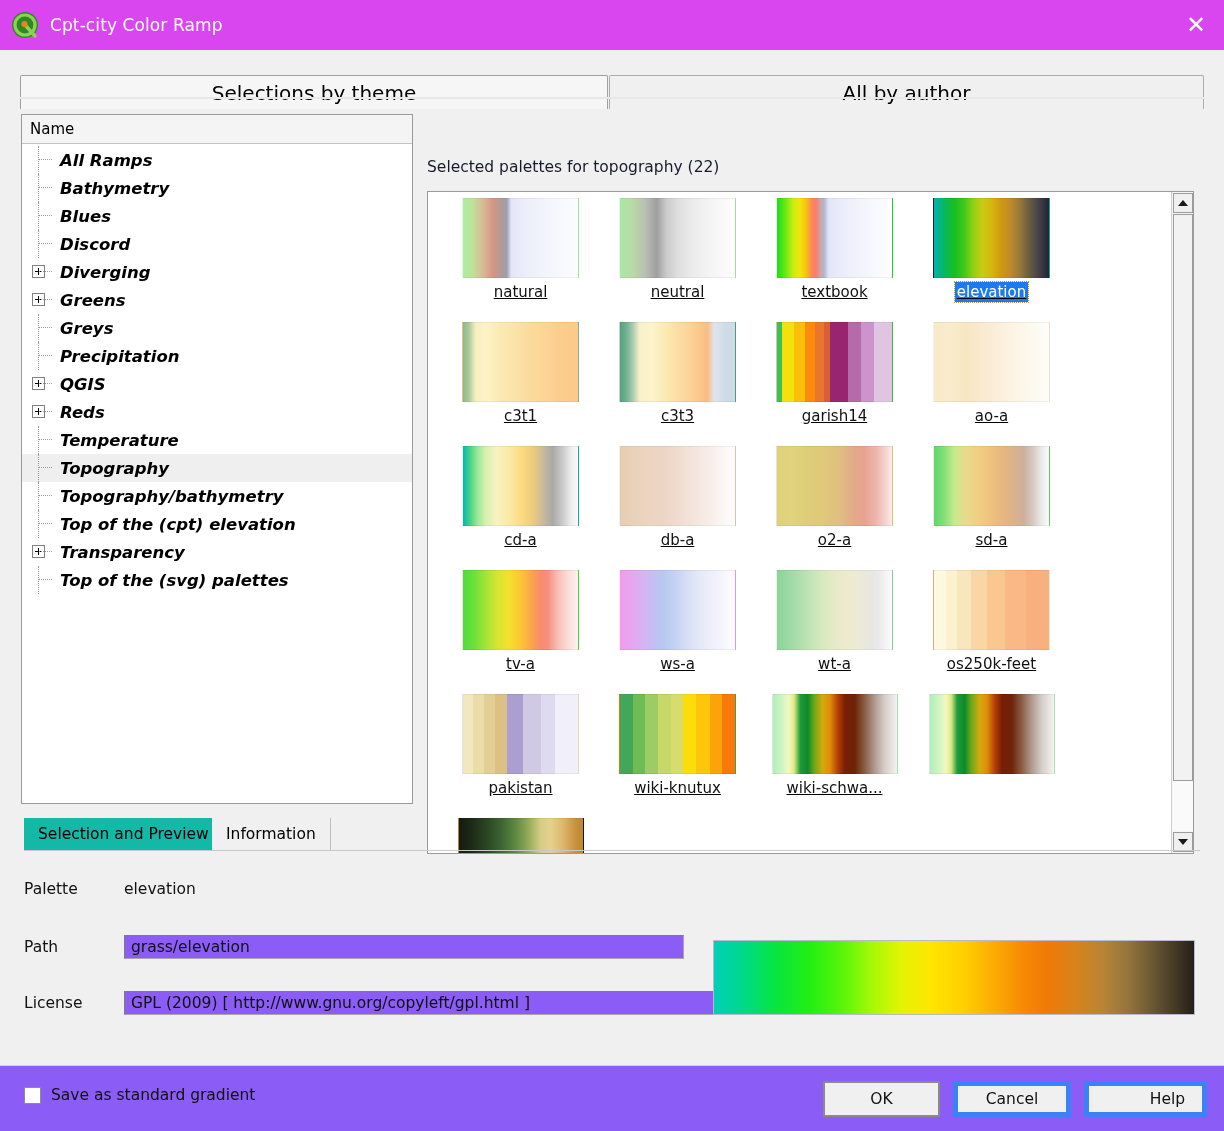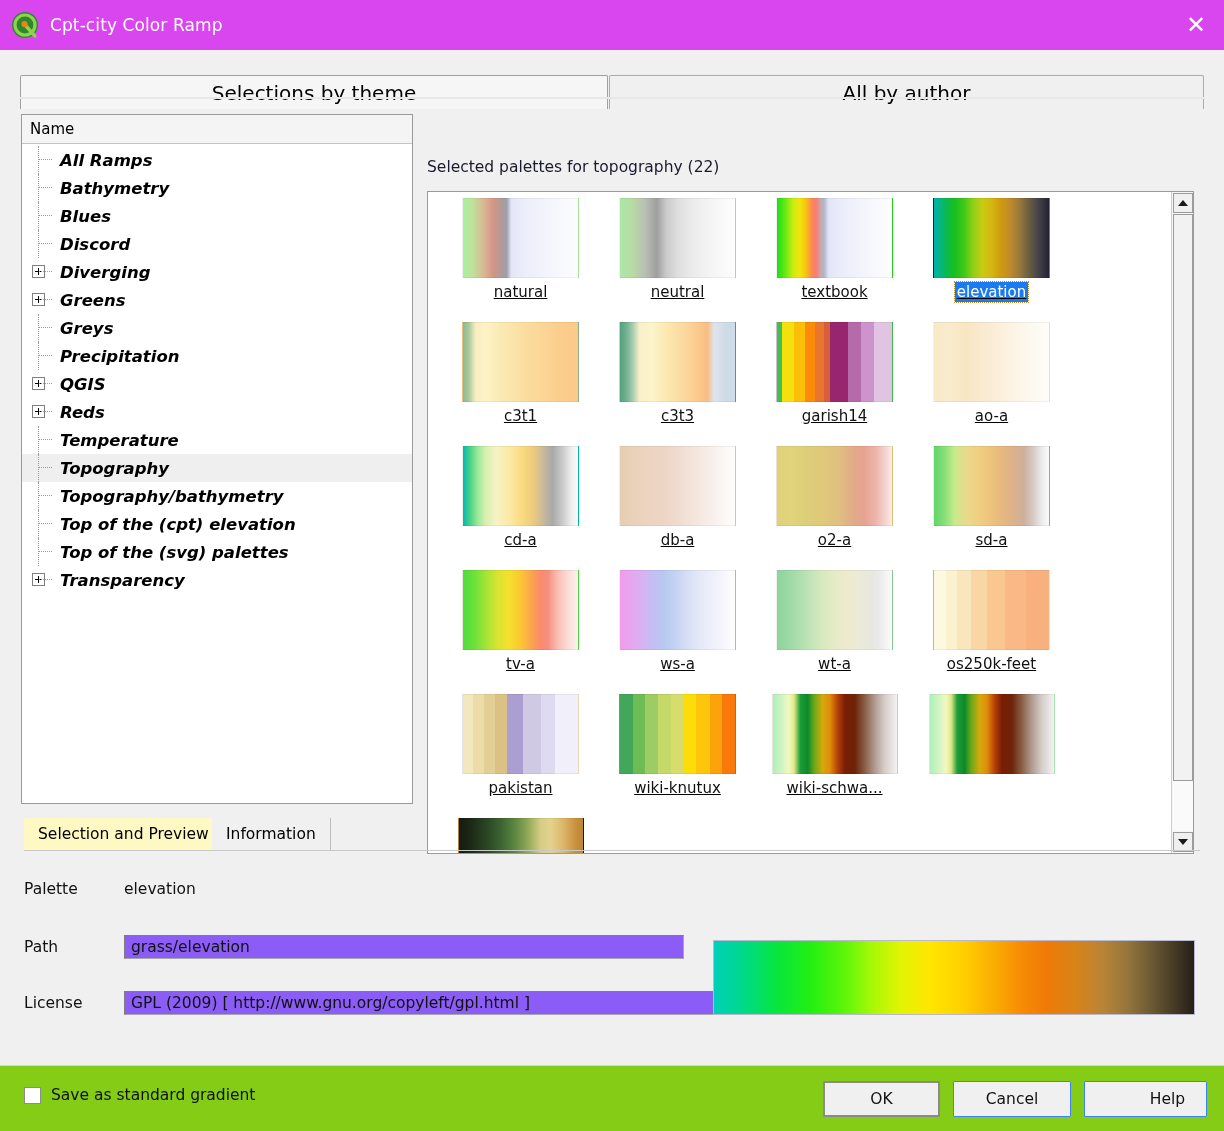--- a/index.html
+++ b/index.html
@@ -330,21 +330,21 @@
     display: flex;
     align-items: center;
     justify-content: center;
     font-size: 15.5px;
     padding: 0 14px;
     box-sizing: border-box;
     background: #f0f0f0;
     cursor: default;
     border-right: 1px solid #bdbdbd;
   }
-  .lower-tab.selected { background: #fef9c3; }
+  .lower-tab.selected { background: #14b8a6; }
   #ltab-selection { left: 0; }
   #ltab-info { left: 188px; }
   .lower-tab-underline {
     position: absolute;
     left: 0; top: 32px;
     width: 1176px;
     height: 1px;
     background: #c9c9c9;
   }
 
@@ -406,21 +406,21 @@
   .bottom-sep {
     position: absolute;
     left: 0; top: 1015px;
     width: 1224px; height: 1px;
     background: #d2d2d2;
   }
   .bottom-bar {
     position: absolute;
     left: 0; top: 1016px;
     width: 1224px; height: 65px;
-    background: #84cc16;
+    background: #8b5cf6;
   }
   .checkbox-row {
     position: absolute;
     left: 24px; top: 20px;
     display: flex;
     align-items: center;
     cursor: default;
   }
   .checkbox-box {
     width: 17px; height: 17px;
@@ -431,21 +431,21 @@
   }
   .checkbox-label {
     font-size: 15.5px;
     color: #111;
   }
   .btn {
     position: absolute;
     top: 15px;
     height: 36px;
     background: #f0f0f0;
-    border: 1px solid #3b82f6;
+    border: 5px solid #3b82f6;
     box-sizing: border-box;
     display: flex;
     align-items: center;
     justify-content: center;
     font-size: 15.5px;
     color: #111;
     cursor: default;
     border-radius: 1px;
   }
   .btn.default {
@@ -548,28 +548,28 @@
           </div>
           <div class="tree-row">
             <div class="branch-slot"></div>
             <div class="tree-label">Topography/bathymetry</div>
           </div>
           <div class="tree-row">
             <div class="branch-slot"></div>
             <div class="tree-label">Top of the (cpt) elevation</div>
           </div>
           <div class="tree-row">
-            <div class="branch-slot"></div>
-            <div class="tree-label">Top of the (svg) palettes</div>
-          </div>
-          <div class="tree-row">
             <div class="branch-slot has-expander">
               <div class="expander"></div>
             </div>
             <div class="tree-label">Transparency</div>
+          </div>
+          <div class="tree-row">
+            <div class="branch-slot"></div>
+            <div class="tree-label">Top of the (svg) palettes</div>
           </div>
         </div>
     </div>
 
     <div class="palette-header">Selected palettes for topography (22)</div>
 
     <div class="palette-panel">
       <div class="palette-scrollarea">
         <div class="palette-grid" id="palette-grid">
             <div class="palette-cell">

